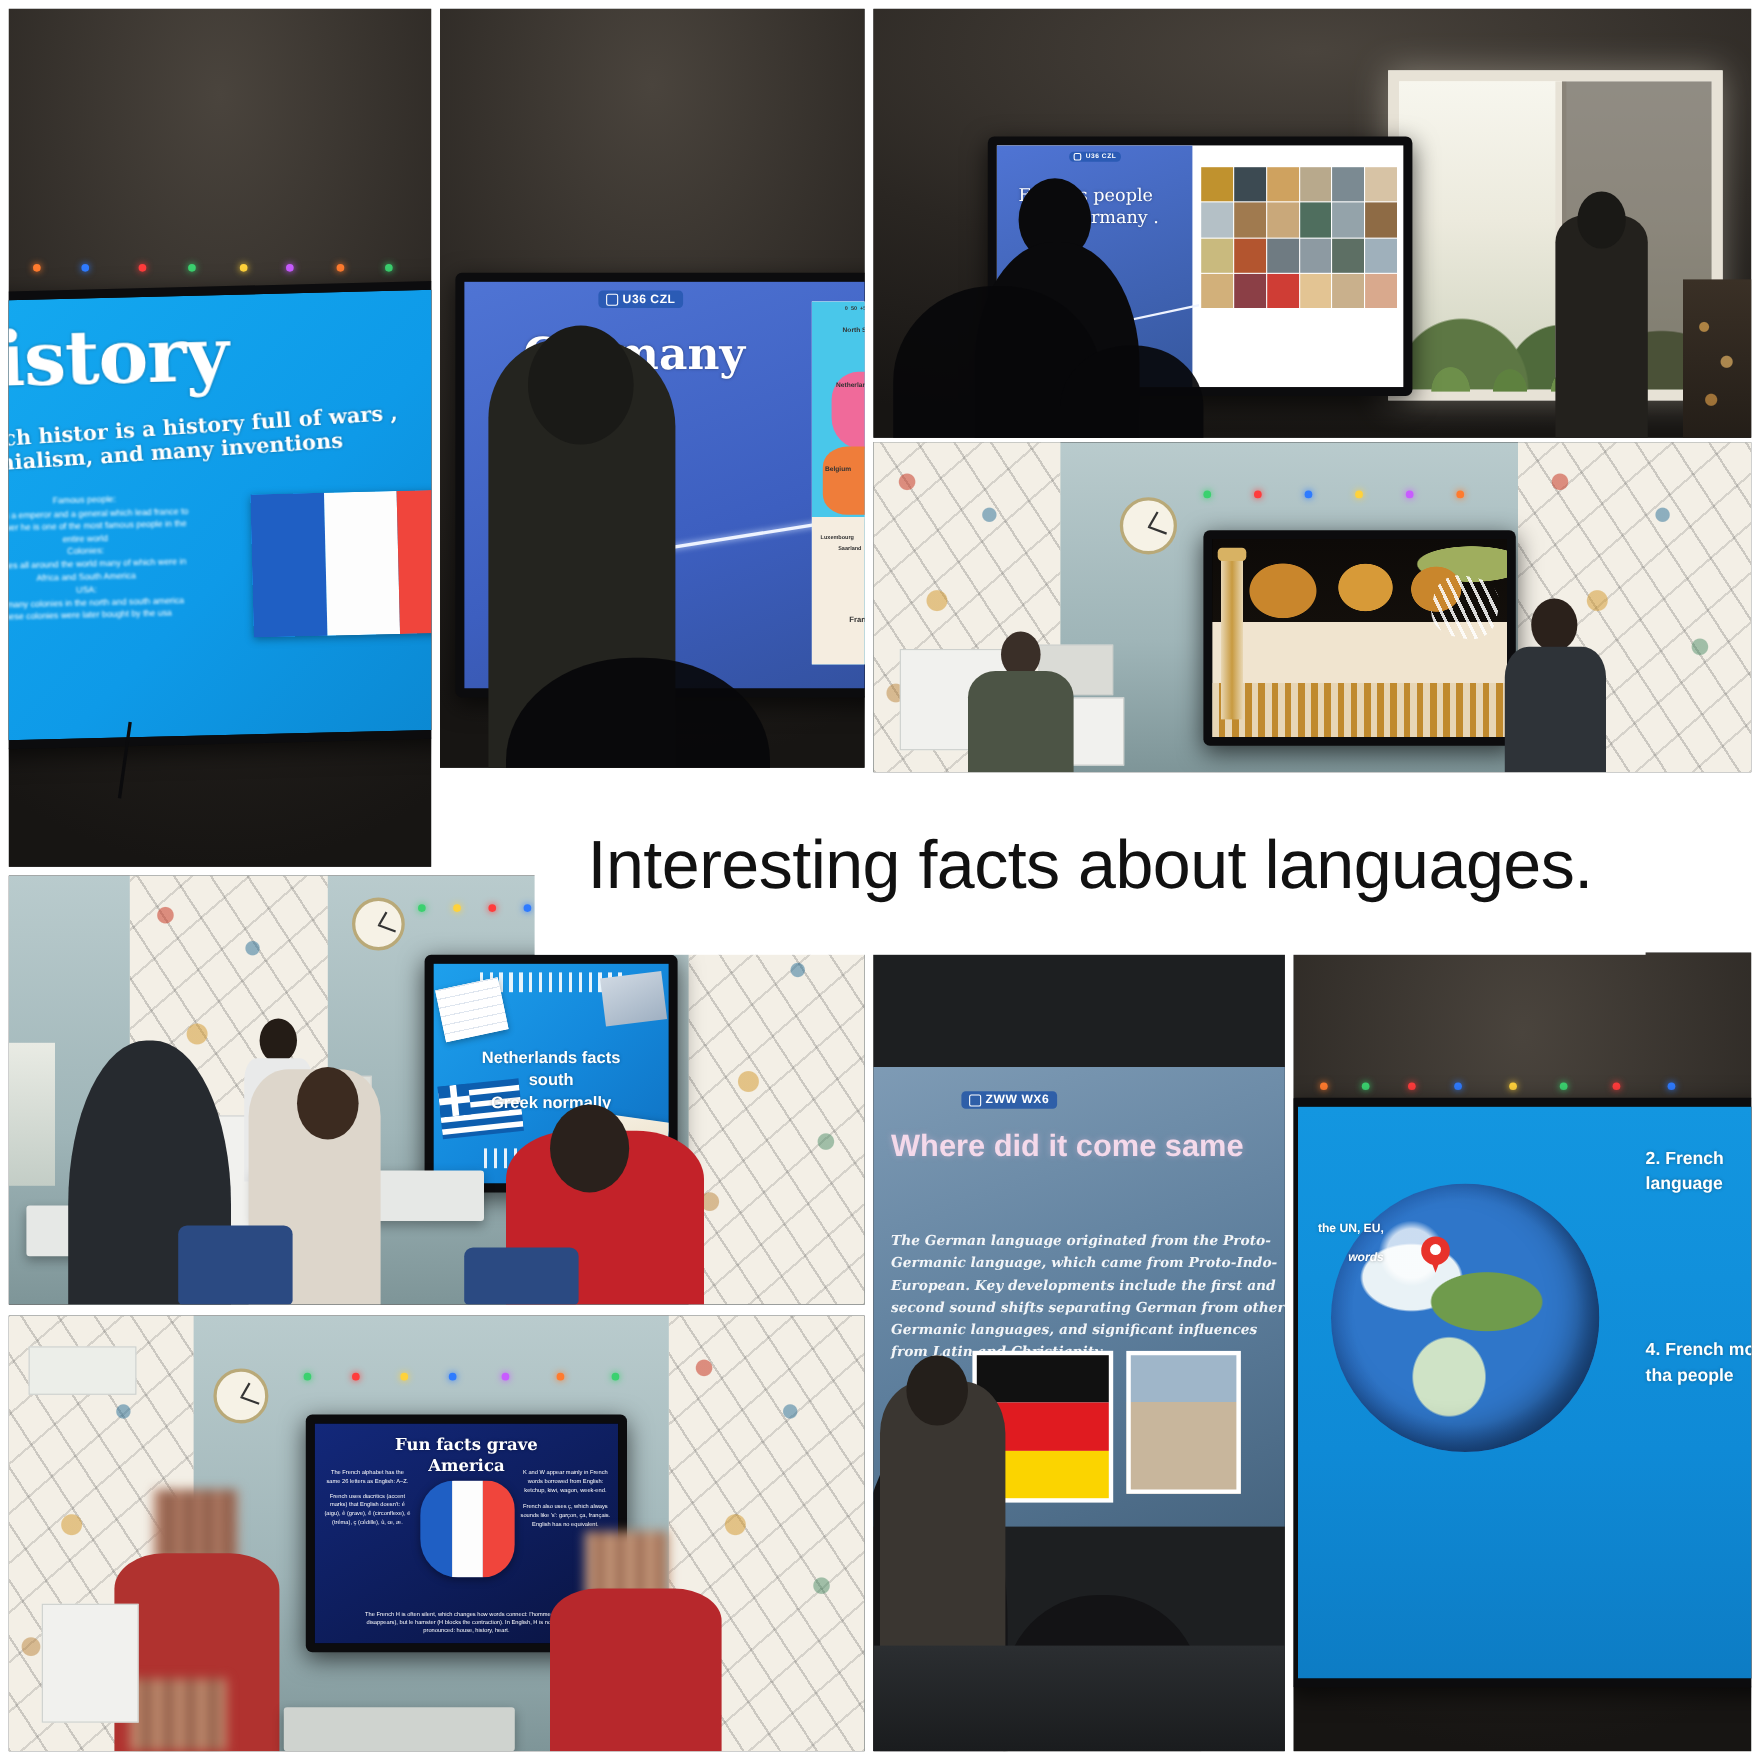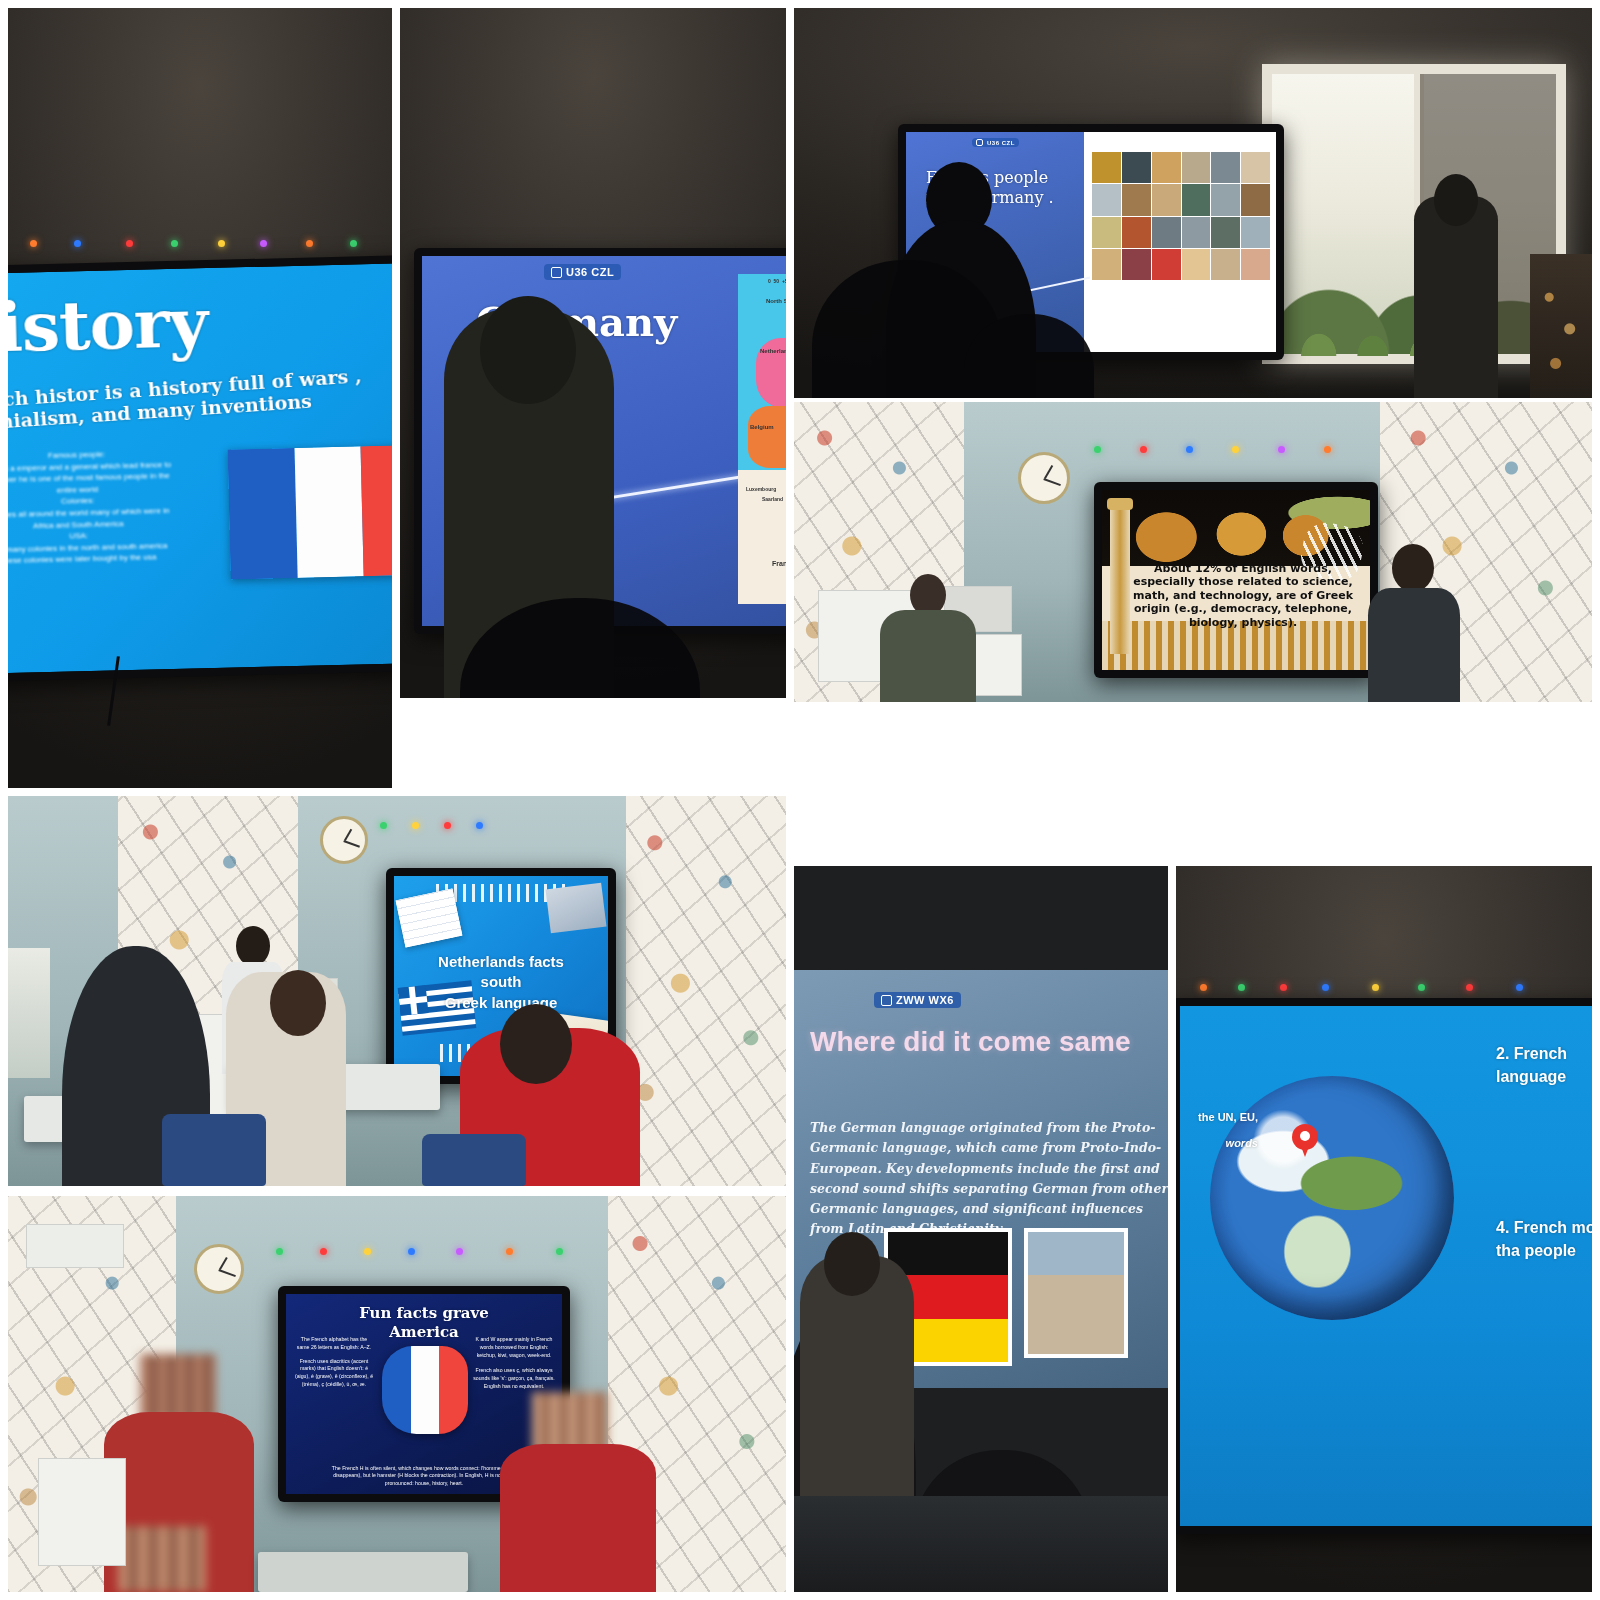--- a/index.html
+++ b/index.html
@@ -343,23 +343,20 @@
         <div class="tv-inner">
           <div class="slide">
             <div class="amphora">
                 <div class="figs"></div>
                 <div class="zigzag"></div>
               </div>
             <div class="column" style="left:8px;top:14px;width:20px;height:150px;"></div>
             <div style="position:absolute;right:8px;top:34px;width:60px;height:56px;
                    background:repeating-linear-gradient(52deg, rgba(255,255,255,.85) 0 3px, transparent 3px 9px);
                    border-radius:40%;transform:rotate(12deg);"></div>
-            <div style="position:absolute;left:26px;right:12px;top:72px;color:#101010;
-                        font-size:11px;font-weight:700;line-height:1.22;text-align:center;
-                        font-family:'DejaVu Sans',sans-serif;">About 12% of English words, especially those related to science, math, and technology, are of Greek origin (e.g., democracy, telephone, biology, physics).</div>
           </div>
         </div>
       </div>
 
       <div class="head" style="left:116px;top:172px;width:36px;height:42px;background:#3a2f28;"></div>
       <div style="position:absolute;left:86px;top:208px;width:96px;height:92px;
                   background:#4c5445;border-radius:26% 26% 0 0;"></div>
 
       <div class="head" style="left:598px;top:142px;width:42px;height:48px;background:#2b211b;"></div>
       <div style="position:absolute;left:574px;top:186px;width:92px;height:114px;
@@ -412,21 +409,21 @@
             <div style="position:absolute;right:2px;bottom:10px;width:66px;height:50px;
                    background:linear-gradient(160deg,#f6f0e2,#e8dcc4);transform:rotate(8deg);
                    box-shadow:0 2px 8px rgba(0,0,0,.35);"></div>
             <div style="position:absolute;right:4px;top:10px;width:56px;height:44px;
                    background:linear-gradient(160deg,#cfd8e2,#9fb0c2);transform:rotate(-7deg);"></div>
 
             <div class="blurtext" style="position:absolute;left:0;right:0;top:76px;text-align:center;
                         font-size:15px;font-weight:700;line-height:1.35;">
               <div>Netherlands facts</div>
               <div>south</div>
-              <div>Greek language</div>
+              <div>Greek normally</div>
             </div>
           </div>
         </div>
       </div>
 
       <div class="head" style="left:228px;top:130px;width:34px;height:40px;background:#241c16;"></div>
       <div style="position:absolute;left:214px;top:166px;width:62px;height:112px;
                   background:#e9eaea;border-radius:18% 18% 0 0;"></div>
       <div style="position:absolute;left:224px;top:272px;width:44px;height:70px;background:#20232a;"></div>
 
@@ -582,14 +579,17 @@
 
       <div class="mosaic" style="left:524px;top:196px;width:76px;height:62px;
              background:repeating-linear-gradient(90deg,#c89a7c 0 9px,#9a6b53 9px 18px);"></div>
       <div style="position:absolute;left:492px;top:248px;width:156px;height:148px;
                   background:#b7282c;border-radius:28% 28% 0 0 / 20% 20% 0 0;"></div>
       <div class="cab" style="left:30px;top:262px;width:86px;height:106px;"></div>
       <div class="desk" style="left:250px;top:356px;width:210px;height:40px;background:#cfd3cf;"></div>
     </div>
   </div>
 
+  <div class="title-band" style="left:486px;top:706px;width:1010px;height:162px;">
+    <h1>Interesting facts about languages.</h1>
+  </div>
 
 </div>
 
 </body></html>

